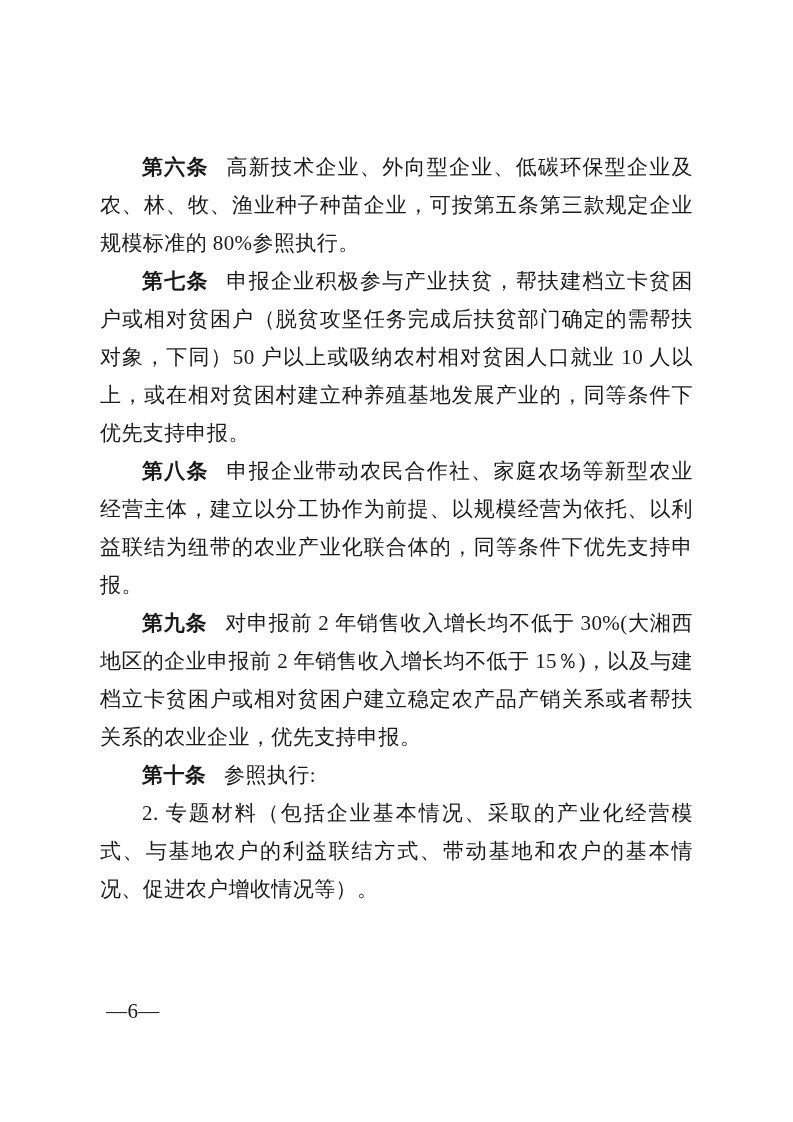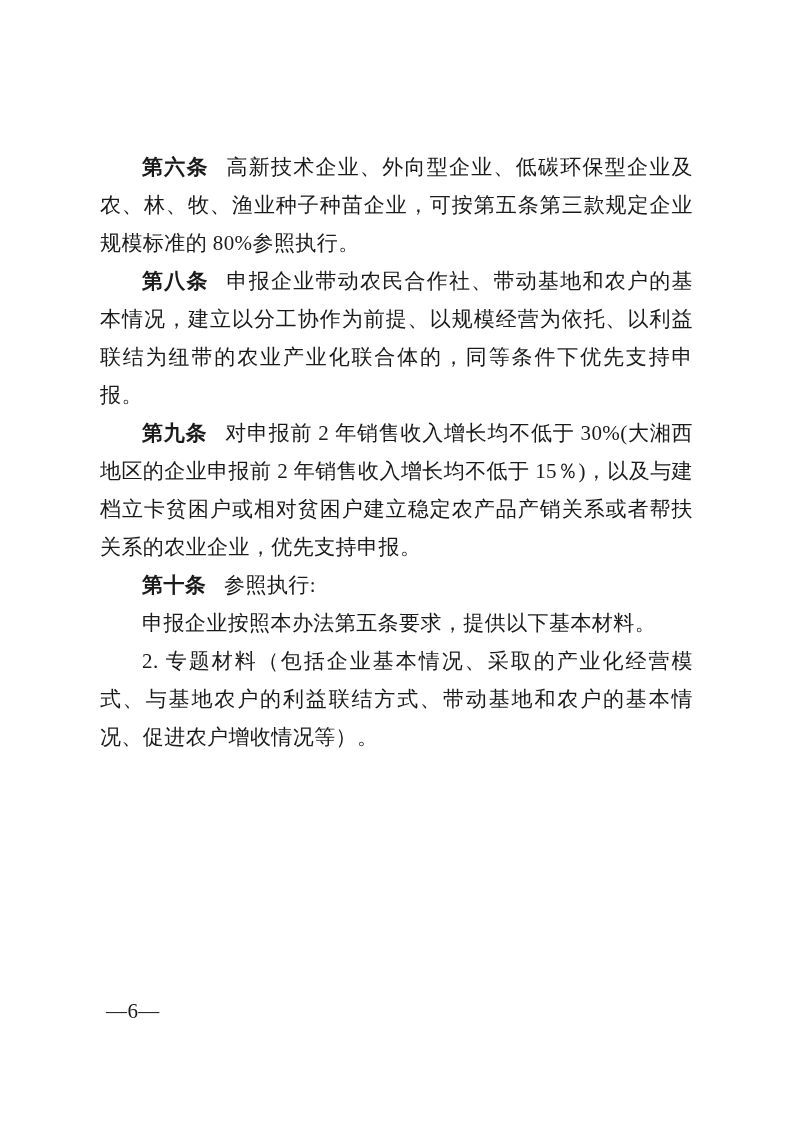--- a/index.html
+++ b/index.html
@@ -55,36 +55,36 @@
 </head>
 <body>
 
 <div class="page">
   <div class="doc-body">
 
     <p class="para">
       <span class="lead">第六条</span><span>高新技术企业、外向型企业、低碳环保型企业及农、林、牧、渔业种子种苗企业，可按第五条第三款规定企业规模标准的 80%参照执行。</span>
     </p>
 
+    <p class="para">
+      <span class="lead">第七条</span><span>申报企业积极参与产业扶贫，帮扶建档立卡贫困户或相对贫困户（脱贫攻坚任务完成后扶贫部门确定的需帮扶对象，下同）50 户以上或吸纳农村相对贫困人口就业 10 人以上，或在相对贫困村建立种养殖基地发展产业的，同等条件下优先支持申报。</span>
+    </p>
 
     <p class="para">
-      <span class="lead">第八条</span><span>申报企业带动农民合作社、带动基地和农户的基本情况，建立以分工协作为前提、以规模经营为依托、以利益联结为纽带的农业产业化联合体的，同等条件下优先支持申报。</span>
+      <span class="lead">第八条</span><span>申报企业带动农民合作社、家庭农场等新型农业经营主体，建立以分工协作为前提、以规模经营为依托、以利益联结为纽带的农业产业化联合体的，同等条件下优先支持申报。</span>
     </p>
 
     <p class="para">
       <span class="lead">第九条</span><span>对申报前 2 年销售收入增长均不低于 30%(大湘西地区的企业申报前 2 年销售收入增长均不低于 15％)，以及与建档立卡贫困户或相对贫困户建立稳定农产品产销关系或者帮扶关系的农业企业，优先支持申报。</span>
     </p>
 
     <p class="para">
       <span class="lead">第十条</span><span>参照执行:</span>
     </p>
 
-    <p class="para">
-      <span class="lead"></span><span>申报企业按照本办法第五条要求，提供以下基本材料。</span>
-    </p>
 
 
     <p class="para">
       <span class="lead"></span><span>2. 专题材料（包括企业基本情况、采取的产业化经营模式、与基地农户的利益联结方式、带动基地和农户的基本情况、促进农户增收情况等）。</span>
     </p>
 
 
   </div>
 
   <div class="footer">—6—</div>

